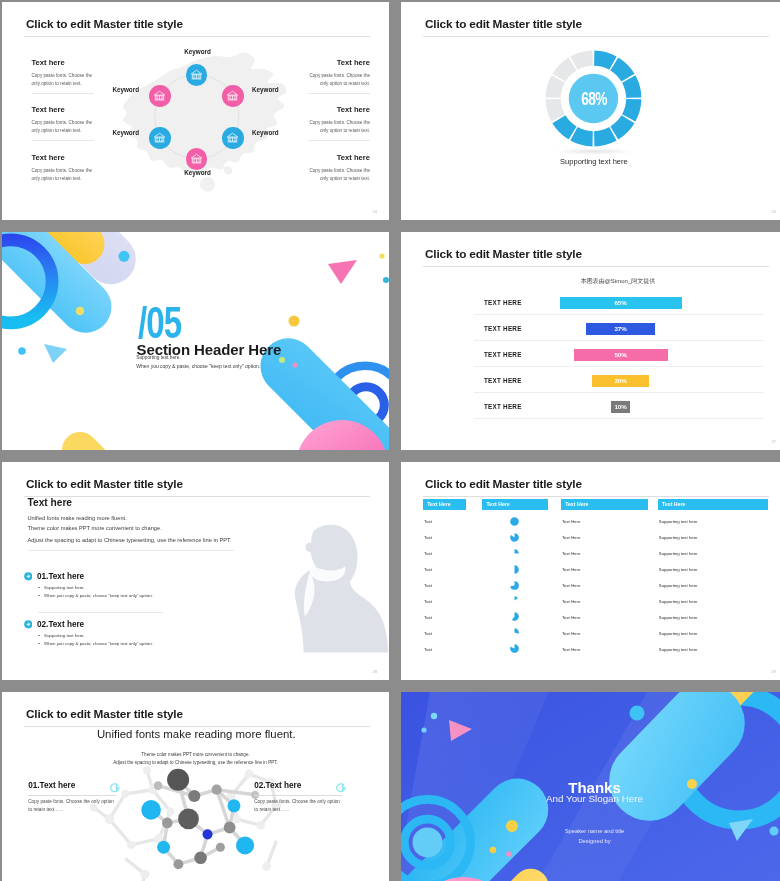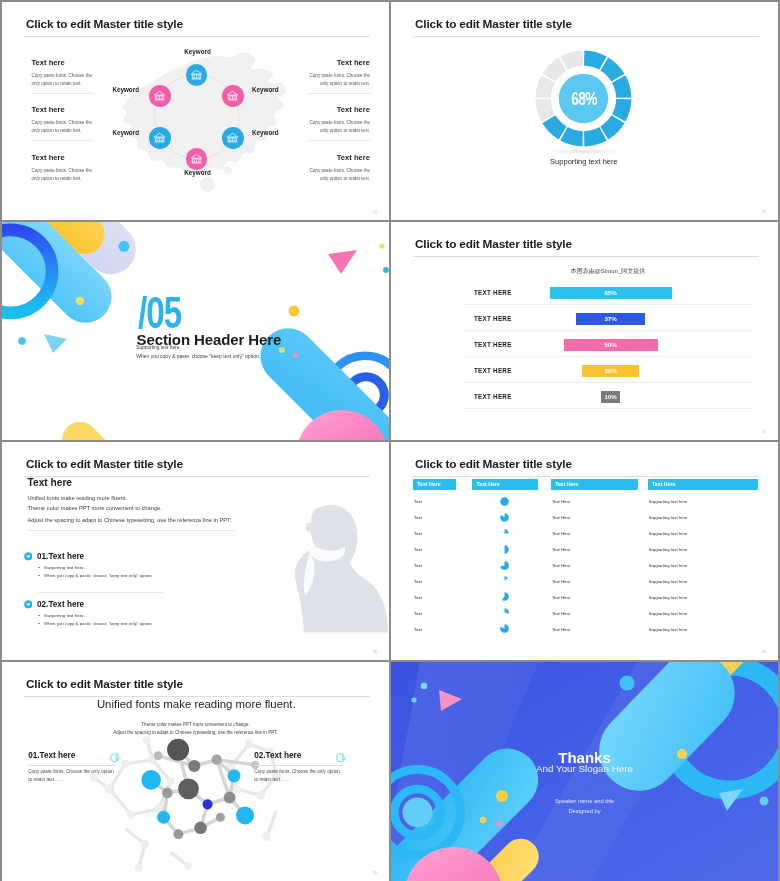--- a/index.html
+++ b/index.html
@@ -1,19 +1,19 @@
 <!DOCTYPE html>
 <html><head>
 <meta charset="utf-8">
 <style>
 html,body{margin:0;padding:0;}
 body{width:780px;height:881px;background:#8c8c8c;font-family:"Liberation Sans",sans-serif;overflow:hidden;}
 .grid{position:absolute;left:0;top:0;width:780px;height:881px;display:grid;
   grid-template-columns:387px 387px;grid-template-rows:218px 218px 218px 219px;
-  gap:2px;padding:2px;box-sizing:border-box;}
+  gap:12px;padding:2px;box-sizing:border-box;}
 .slide{position:relative;background:#fff;overflow:hidden;}
 
 
 .s-title{position:absolute;left:24px;top:15.2px;font-size:11.8px;font-weight:bold;color:#1c1c1c;letter-spacing:-.18px;white-space:nowrap;}
 .s-rule{position:absolute;left:22px;right:19px;top:34px;height:1px;background:#dedede;}
 .pg{position:absolute;right:12px;bottom:6px;font-size:4px;color:#b9b9b9;}
 
 
 .s1-col{position:absolute;width:62px;}
 .s1-h{font-size:7.6px;font-weight:bold;color:#1c1c1c;line-height:1;}

